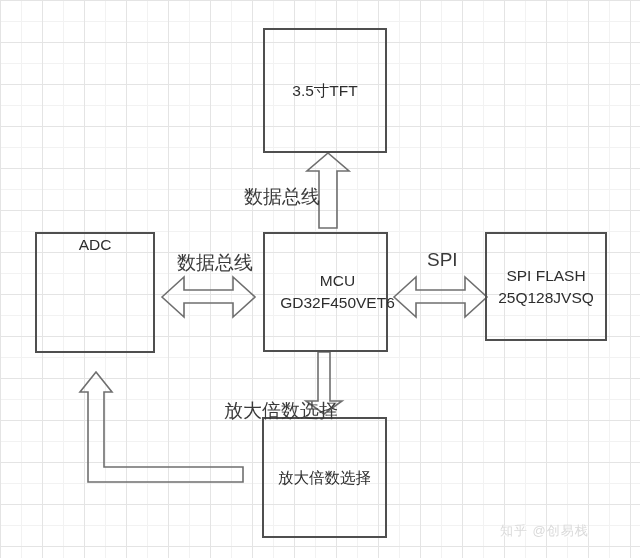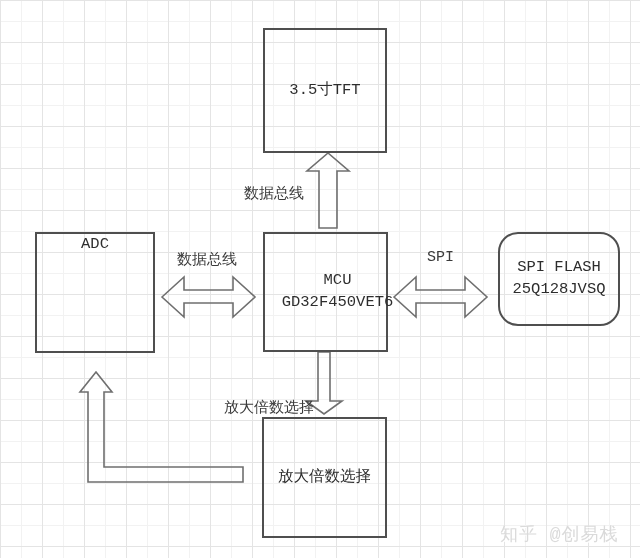--- a/index.html
+++ b/index.html
@@ -7,55 +7,55 @@
     position:relative;
     width:640px;height:558px;
     overflow:hidden;
     background-color:#ffffff;
     background-image:
       linear-gradient(to right,#e4e4e4 1px,transparent 1px),
       linear-gradient(to bottom,#e4e4e4 1px,transparent 1px),
       linear-gradient(to right,#f2f2f2 1px,transparent 1px),
       linear-gradient(to bottom,#f2f2f2 1px,transparent 1px);
     background-size:42px 42px,42px 42px,21px 21px,21px 21px;
-    font-family:Liberation Mono, monospace;
+    font-family:Liberation Sans, sans-serif;
     color:#2d2d2d;
   }
   .arrow-layer{position:absolute;left:0;top:0;width:640px;height:558px;}
   .arrow-layer polygon{fill:none;stroke:#6f6f6f;stroke-width:1.6;stroke-linejoin:miter;}
   .box{
     position:absolute;
     box-sizing:border-box;
     border:2px solid #4f4f4f;
     background:transparent;
     display:flex;flex-direction:column;align-items:center;justify-content:center;
     text-align:center;
     font-size:15.5px;
     line-height:1.4;
     color:#2d2d2d;
   }
   .box-tft{left:263px;top:28px;width:124px;height:125px;}
   .box-adc{left:35px;top:232px;width:120px;height:121px;justify-content:space-between;}
   .box-mcu{left:263px;top:232px;width:125px;height:120px;padding-left:24px;}
-  .box-flash{left:498px;top:232px;width:122px;height:94px;border-radius:20px;}
+  .box-flash{left:485px;top:232px;width:122px;height:109px;}
   .box-analog{left:262px;top:417px;width:125px;height:121px;}
   .lbl{
     position:absolute;
-    font-size:15px;
+    font-size:19px;
     color:#3a3a3a;
     white-space:nowrap;
   }
   .lbl-bus-vertical{left:244px;top:184px;}
   .lbl-bus-horizontal{left:177px;top:250px;}
   .lbl-spi{left:427px;top:249px;}
   .lbl-gain{left:224px;top:378px;margin-top:20px;}
   .watermark{
     position:absolute;
     left:500px;top:522px;
-    font-size:18px;
+    font-size:13px;
     letter-spacing:1px;
     color:#dadada;
     text-shadow:1px 1px 0 #ffffff;
     white-space:nowrap;
   }
 </style>
 </head>
 <body>
 
 <div class="stage">

